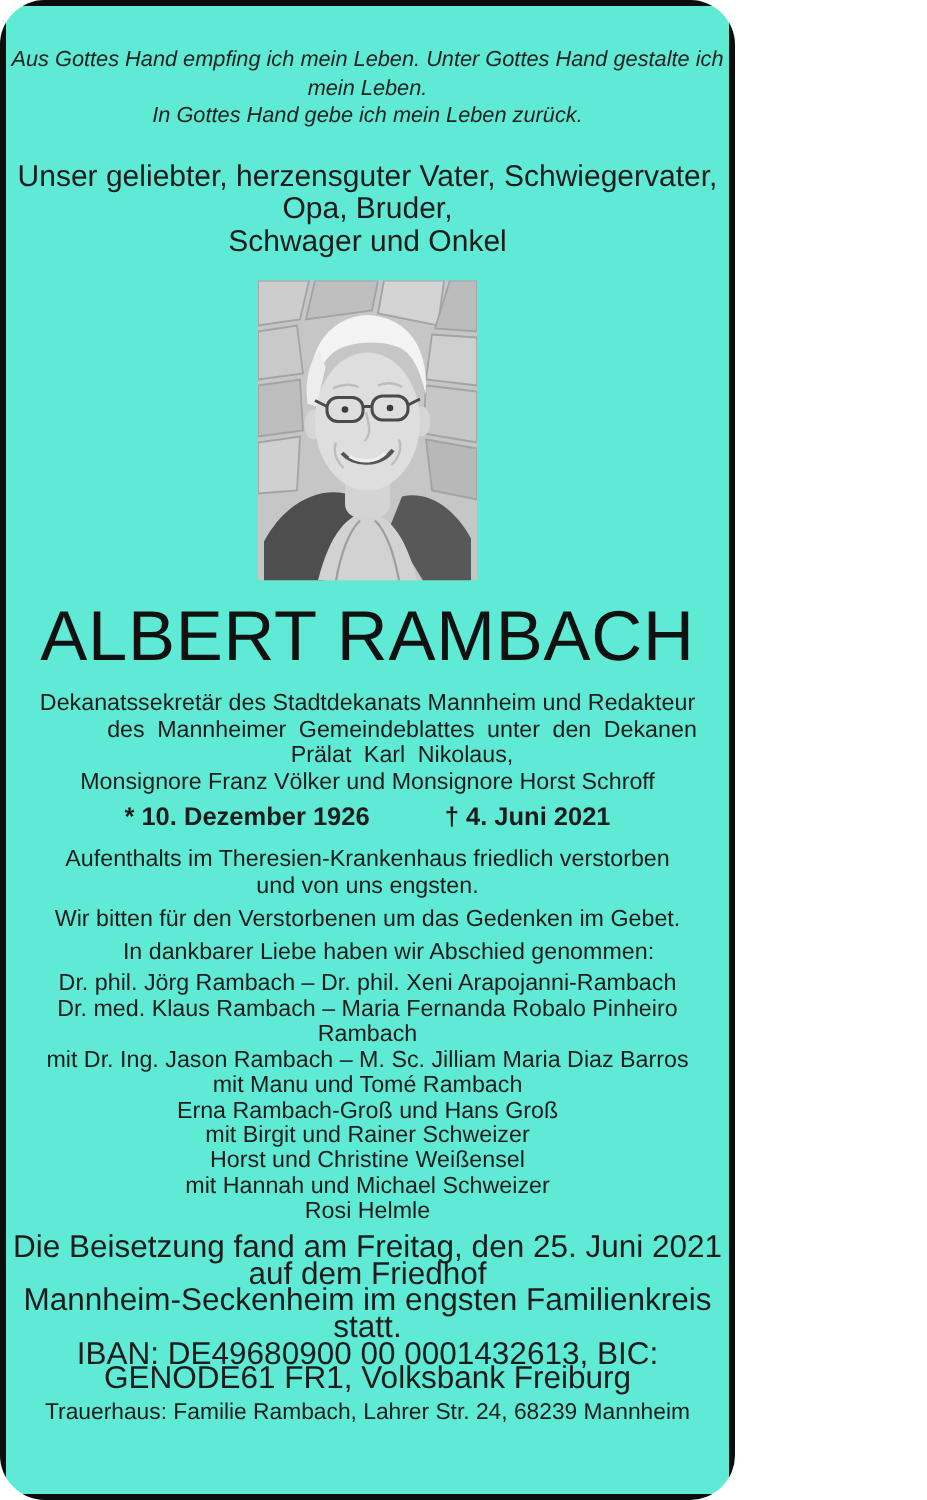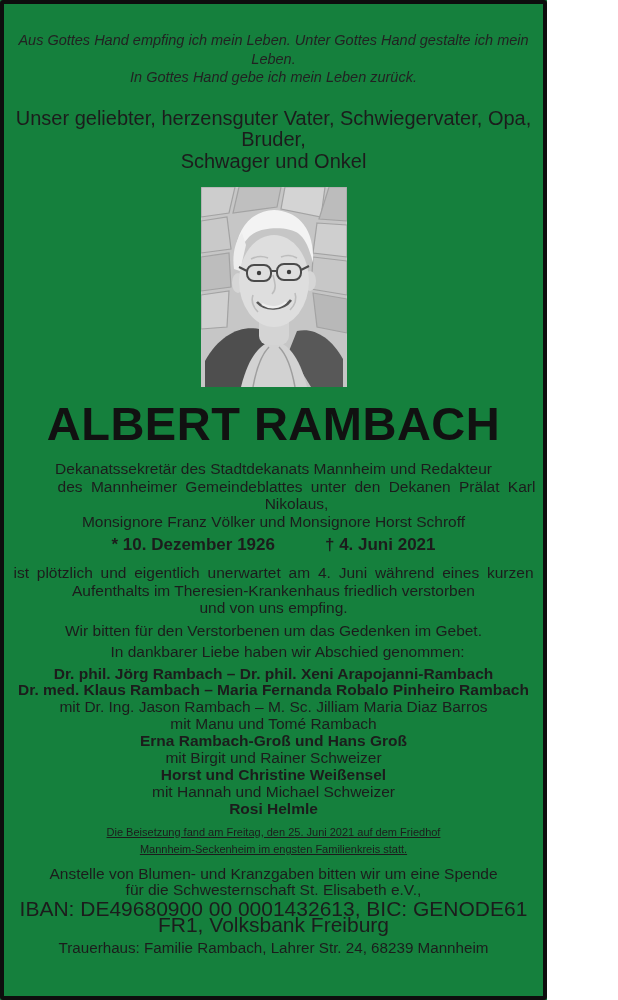--- a/index.html
+++ b/index.html
@@ -1,24 +1,25 @@
 <!DOCTYPE html>
 <html lang="de"><head>
 <meta charset="utf-8">
 <title>ALBERT RAMBACH</title>
 <style>
   html,body{margin:0;padding:0;background:#ffffff;}
   .page{
     position:relative;
-    width:547px;height:1000px;
+    width:490px;height:1000px;
     box-sizing:border-box;
-    background:#15803d;
+    background:#5eead4;
     font-family:"Liberation Sans","DejaVu Sans",sans-serif;
     color:#1c1c1c;
     overflow:hidden;
+    border-radius:30px;
   }
   .sheet{
     position:absolute;inset:0;
     box-sizing:border-box;
     border:4px solid #0d0d0d;
     border-radius:3px;
     text-align:center;
     overflow:hidden;
   }
   .quote{
@@ -62,21 +63,21 @@
     line-height:21.5px;
   }
   .photo{
     width:146px;height:200px;
     margin:15px auto 0 auto;
     display:block;
   }
   .name{
     margin:10px 0 0 0;
     font-size:47px;
-    font-weight:700;
+    font-weight:400;
     letter-spacing:0.5px;
     line-height:54px;
     color:#111;
   }
   .roles{
     margin-top:9px;
     font-size:15.5px;
     line-height:17.5px;
   }
   .spread{word-spacing:4px;padding-left:46px;}
@@ -89,22 +90,22 @@
   .dates .birth{margin-right:50px;}
   .notice{
     margin-top:9px;
     font-size:15.5px;
     line-height:17.5px;
   }
   .prayer{margin-top:5px;font-size:15.5px;line-height:17.5px;}
   .farewell{margin-top:4px;font-size:15.5px;line-height:17.5px;padding-left:28px;}
   .family{margin-top:5px;font-size:15.5px;}
   .fline{line-height:16.9px;}
-  .fline.bold{font-weight:bold;}
-  .burial{margin-top:6px;font-size:11px;line-height:17.5px;text-decoration:underline;}
+  .fline.bold{font-weight:normal;}
+  .burial{margin-top:6px;font-size:21px;line-height:17.5px;}
   .donation{margin-top:7px;font-size:15.5px;line-height:16.8px;}
   .bank{margin-top:2px;font-size:21px;line-height:16px;}
   .house{margin-top:6px;font-size:15.2px;line-height:17px;}
 </style>
 </head>
 <body>
 
 <div class="page">
   <div class="sheet">
 
@@ -172,23 +173,22 @@
       <div>Dekanatssekretär des Stadtdekanats Mannheim und Redakteur</div>
       <div class="spread">des Mannheimer Gemeindeblattes unter den Dekanen Prälat Karl Nikolaus,</div>
       <div>Monsignore Franz Völker und Monsignore Horst Schroff</div>
     </div>
 
     <div class="dates">
       <span class="birth">* 10. Dezember 1926</span><span>† 4. Juni 2021</span>
     </div>
 
     <div class="notice">
-      <div class="spread-sm">ist plötzlich und eigentlich unerwartet am 4. Juni während eines kurzen</div>
       <div>Aufenthalts im Theresien-Krankenhaus friedlich verstorben</div>
-      <div>und von uns empfing.</div>
+      <div>und von uns engsten.</div>
     </div>
 
     <div class="prayer">Wir bitten für den Verstorbenen um das Gedenken im Gebet.</div>
     <div class="farewell">In dankbarer Liebe haben wir Abschied genommen:</div>
 
     <div class="family">
       <div class="fline bold">Dr. phil. Jörg Rambach – Dr. phil. Xeni Arapojanni-Rambach</div>
       <div class="fline bold">Dr. med. Klaus Rambach – Maria Fernanda Robalo Pinheiro Rambach</div>
       <div class="fline">mit Dr. Ing. Jason Rambach – M. Sc. Jilliam Maria Diaz Barros</div>
       <div class="fline">mit Manu und Tomé Rambach</div>
@@ -197,22 +197,18 @@
       <div class="fline bold">Horst und Christine Weißensel</div>
       <div class="fline">mit Hannah und Michael Schweizer</div>
       <div class="fline bold">Rosi Helmle</div>
     </div>
 
     <div class="burial">
       <div>Die Beisetzung fand am Freitag, den 25. Juni 2021 auf dem Friedhof</div>
       <div>Mannheim-Seckenheim im engsten Familienkreis statt.</div>
     </div>
 
-    <div class="donation">
-      <div>Anstelle von Blumen- und Kranzgaben bitten wir um eine Spende</div>
-      <div>für die Schwesternschaft St. Elisabeth e.V.,</div>
-    </div>
 
     <div class="bank">IBAN: DE49680900 00 0001432613, BIC: GENODE61 FR1, Volksbank Freiburg</div>
     <div class="house">Trauerhaus: Familie Rambach, Lahrer Str. 24, 68239 Mannheim</div>
 
   </div>
 </div>
 
 </body></html>

